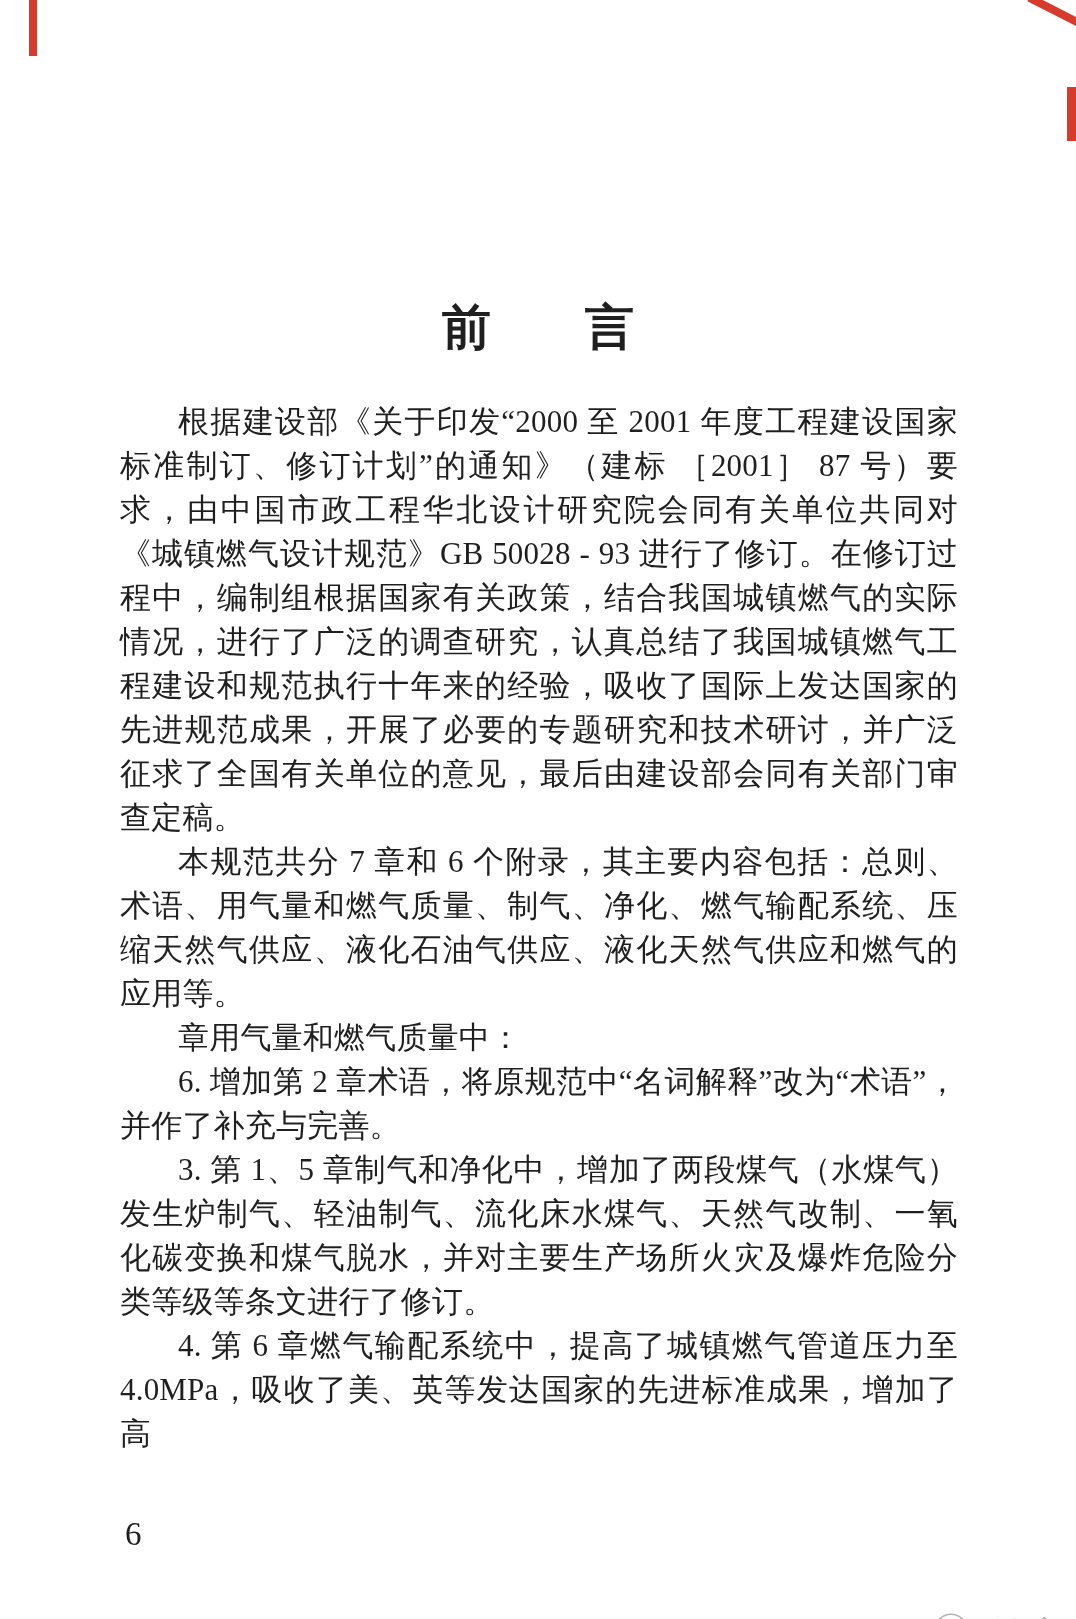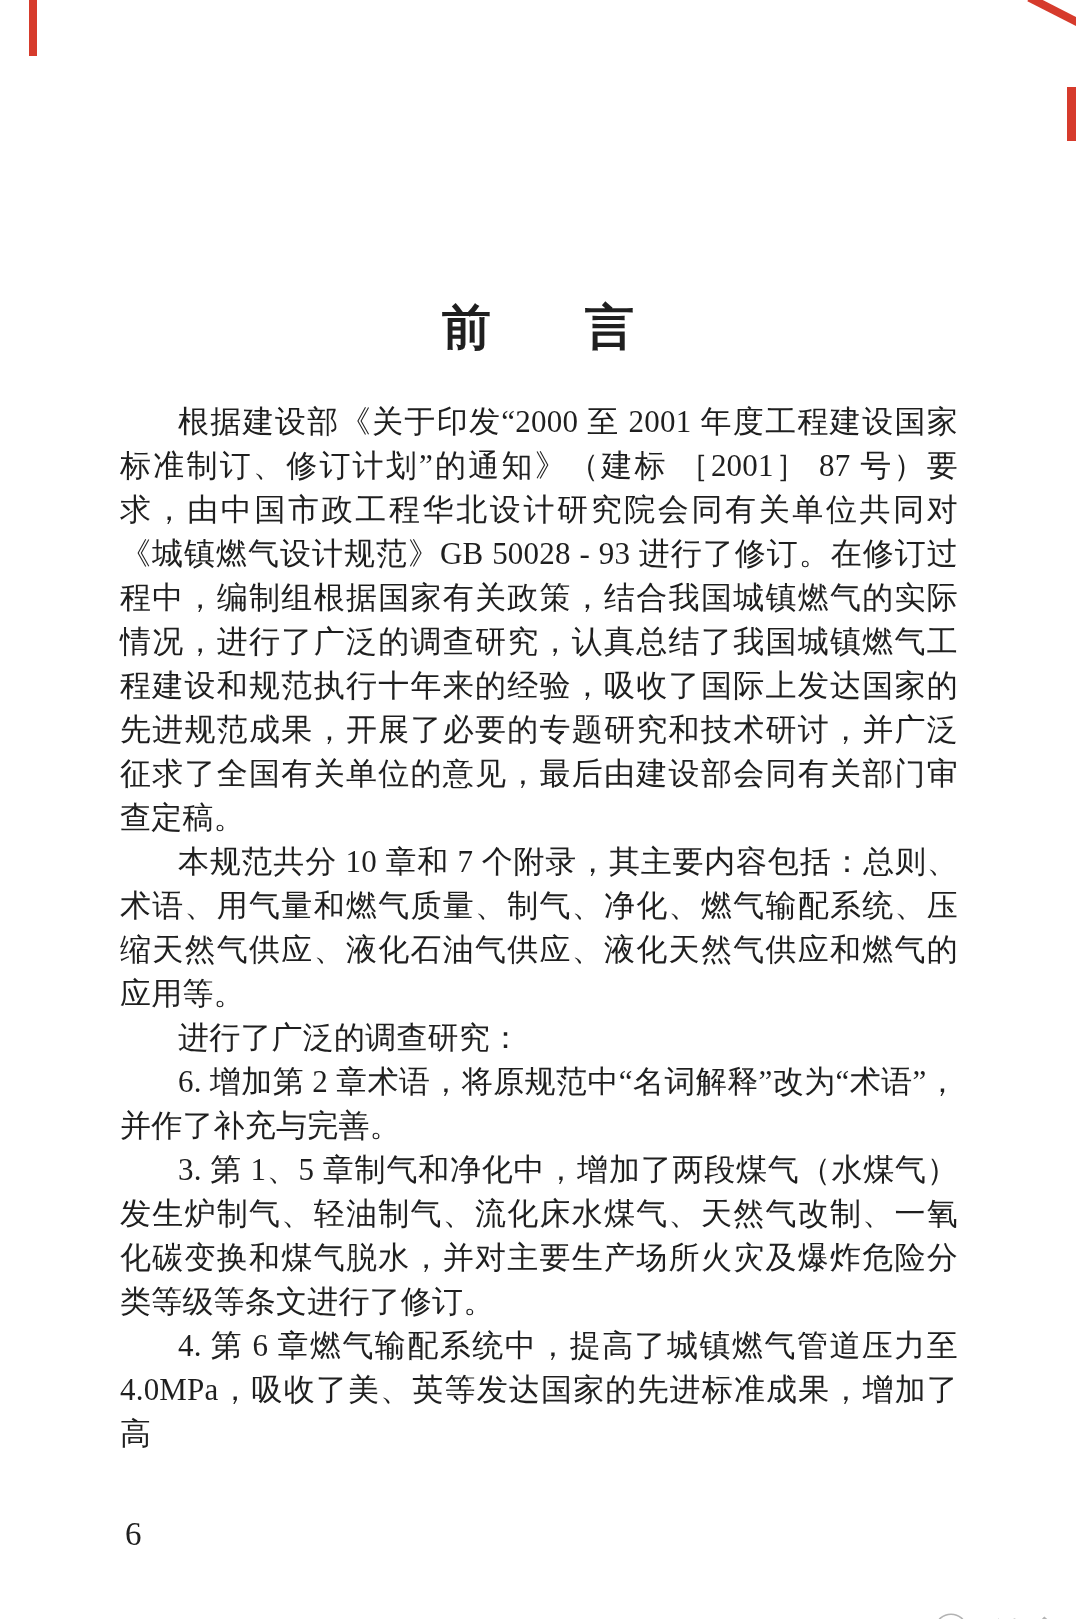--- a/index.html
+++ b/index.html
@@ -74,22 +74,22 @@
   <div class="scan-mark mark-top-right"></div>
   <div class="scan-mark mark-right-edge"></div>
 
   <h1 class="doc-title">
     <span>前</span>
     <span>言</span>
   </h1>
 
   <div class="body-text">
     <p>根据建设部《关于印发“2000 至 2001 年度工程建设国家标准制订、修订计划”的通知》（建标 ［2001］ 87 号）要求，由中国市政工程华北设计研究院会同有关单位共同对《城镇燃气设计规范》GB 50028 - 93 进行了修订。在修订过程中，编制组根据国家有关政策，结合我国城镇燃气的实际情况，进行了广泛的调查研究，认真总结了我国城镇燃气工程建设和规范执行十年来的经验，吸收了国际上发达国家的先进规范成果，开展了必要的专题研究和技术研讨，并广泛征求了全国有关单位的意见，最后由建设部会同有关部门审查定稿。</p>
-    <p>本规范共分 10 章和 7 个附录，其主要内容包括：总则、术语、用气量和燃气质量、制气、净化、燃气输配系统、压缩天然气供应、液化石油气供应、液化天然气供应和燃气的应用等。</p>
-    <p>进行了广泛的调查研究：</p>
+    <p>本规范共分 7 章和 6 个附录，其主要内容包括：总则、术语、用气量和燃气质量、制气、净化、燃气输配系统、压缩天然气供应、液化石油气供应、液化天然气供应和燃气的应用等。</p>
+    <p>章用气量和燃气质量中：</p>
     <p>6. 增加第 2 章术语，将原规范中“名词解释”改为“术语”，并作了补充与完善。</p>
     <p>3. 第 1、5 章制气和净化中，增加了两段煤气（水煤气）发生炉制气、轻油制气、流化床水煤气、天然气改制、一氧化碳变换和煤气脱水，并对主要生产场所火灾及爆炸危险分类等级等条文进行了修订。</p>
     <p>4. 第 6 章燃气输配系统中，提高了城镇燃气管道压力至 4.0MPa，吸收了美、英等发达国家的先进标准成果，增加了高</p>
   </div>
 
   <div class="page-number">6</div>
 
   <div class="watermark">
     <svg width="54" height="47" viewBox="0 0 54 47" aria-hidden="true">
       <g fill="#ffffff" stroke="#b3b3b3" stroke-width="1.6">

